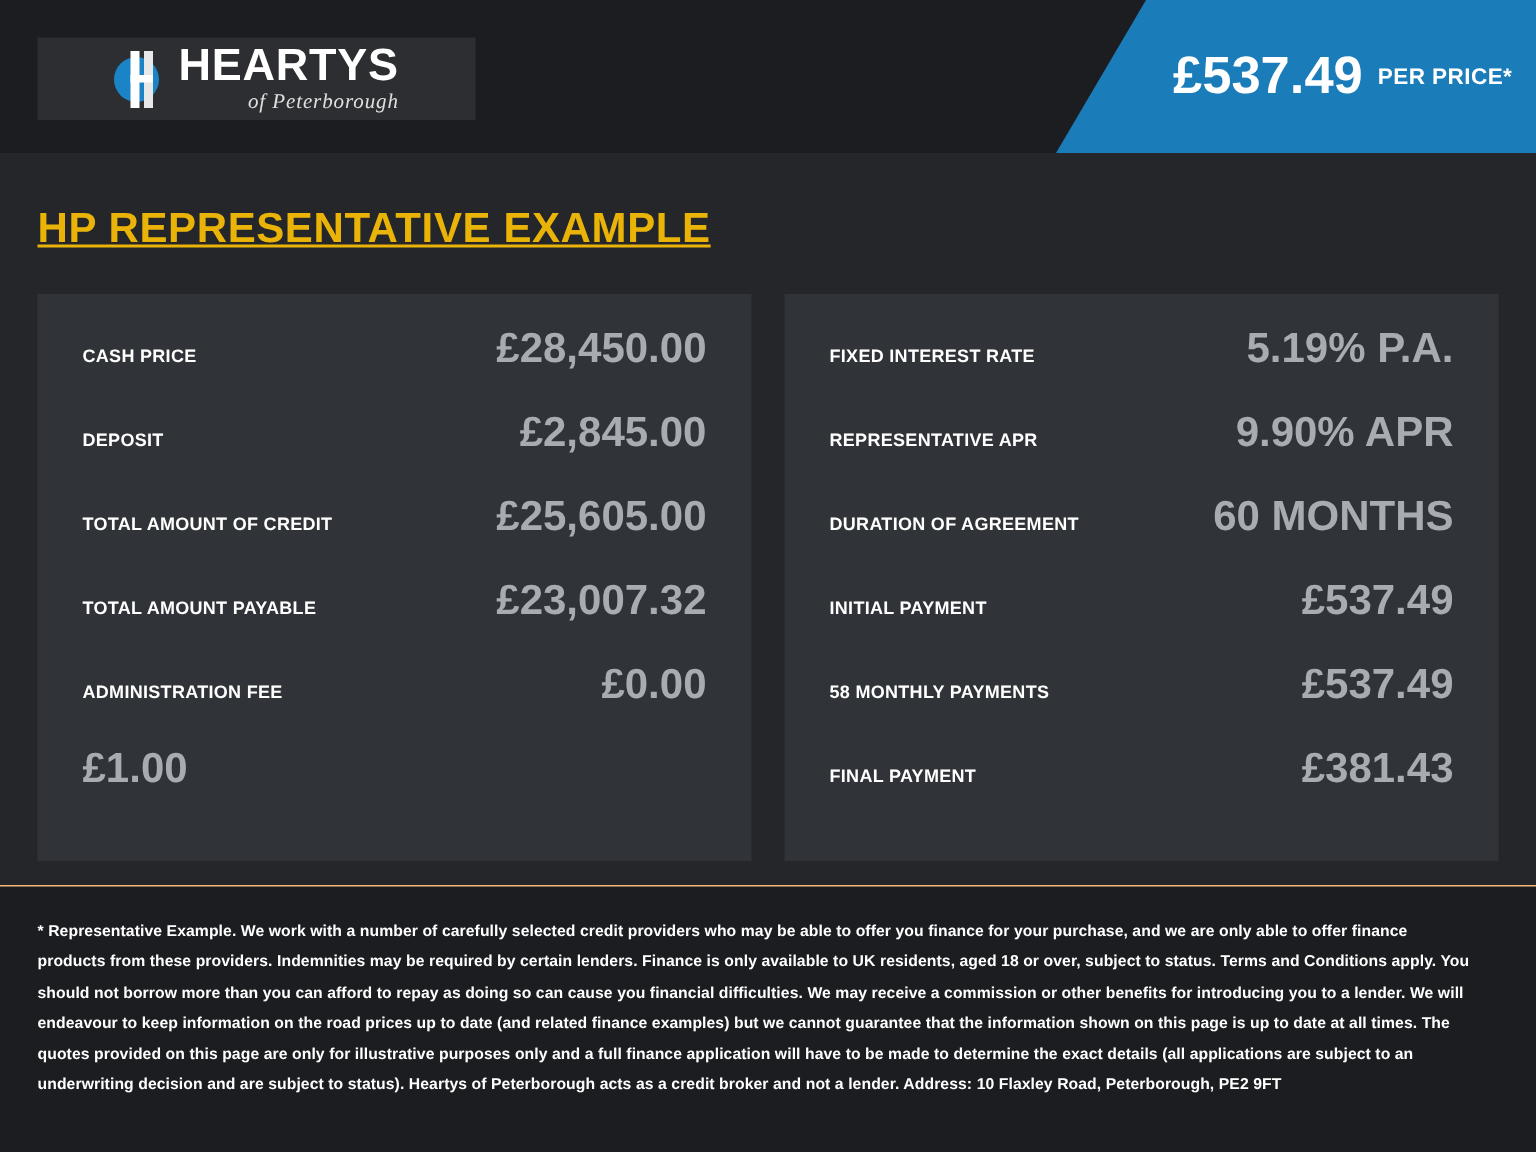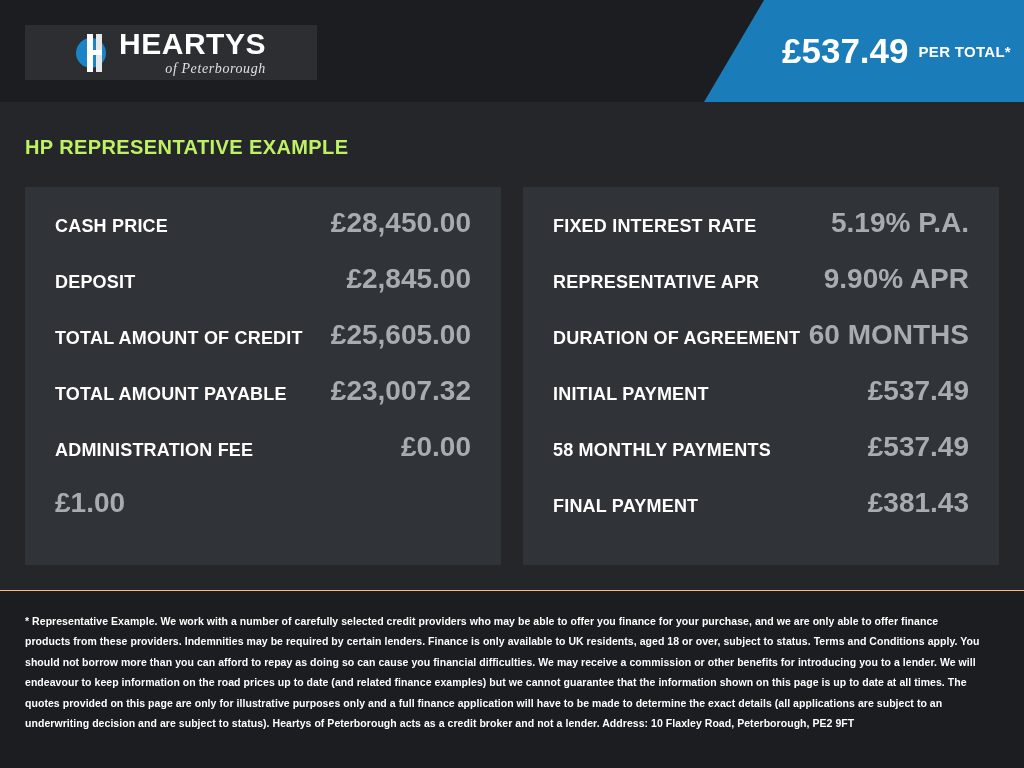--- a/index.html
+++ b/index.html
@@ -113,45 +113,46 @@
     font-size: 15px;
     font-weight: bold;
     color: #ffffff;
     margin-left: 10px;
     letter-spacing: 0.3px;
   }
 
   
   .section-title {
     margin: 34px 0 0 25px;
-    font-size: 20px;
-    font-weight: bold;
-    color: #bef264;
+    font-size: 28px;
+    font-weight: bold;
+    color: #eab308;
     letter-spacing: 0.4px;
+    text-decoration: underline;
   }
 
   
   .tables {
     display: flex;
     gap: 22px;
     margin: 28px 25px 0 25px;
   }
   .table-card {
     flex: 1;
     background: #303337;
     padding: 20px 30px 22px 30px;
   }
   .row {
     display: flex;
     align-items: baseline;
     justify-content: space-between;
     height: 56px;
   }
   .row-label {
-    font-size: 18px;
+    font-size: 12px;
     font-weight: bold;
     color: #ffffff;
     letter-spacing: 0.2px;
     white-space: nowrap;
   }
   .row-value {
     font-size: 28px;
     font-weight: bold;
     color: #a8acb0;
     white-space: nowrap;
@@ -194,21 +195,21 @@
         </div>
         <div class="logo-text">
           <div class="logo-title">HEARTYS</div>
           <div class="logo-sub">of Peterborough</div>
         </div>
       </div>
     </div>
 
     <div class="price-banner">
       <span class="price-amount">£537.49</span>
-      <span class="price-period">PER TOTAL*</span>
+      <span class="price-period">PER PRICE*</span>
     </div>
 
   </div>
 
   <div class="section-title">HP REPRESENTATIVE EXAMPLE</div>
 
   <div class="tables">
     <div class="table-card">
       <div class="row">
         <span class="row-label">CASH PRICE</span>

